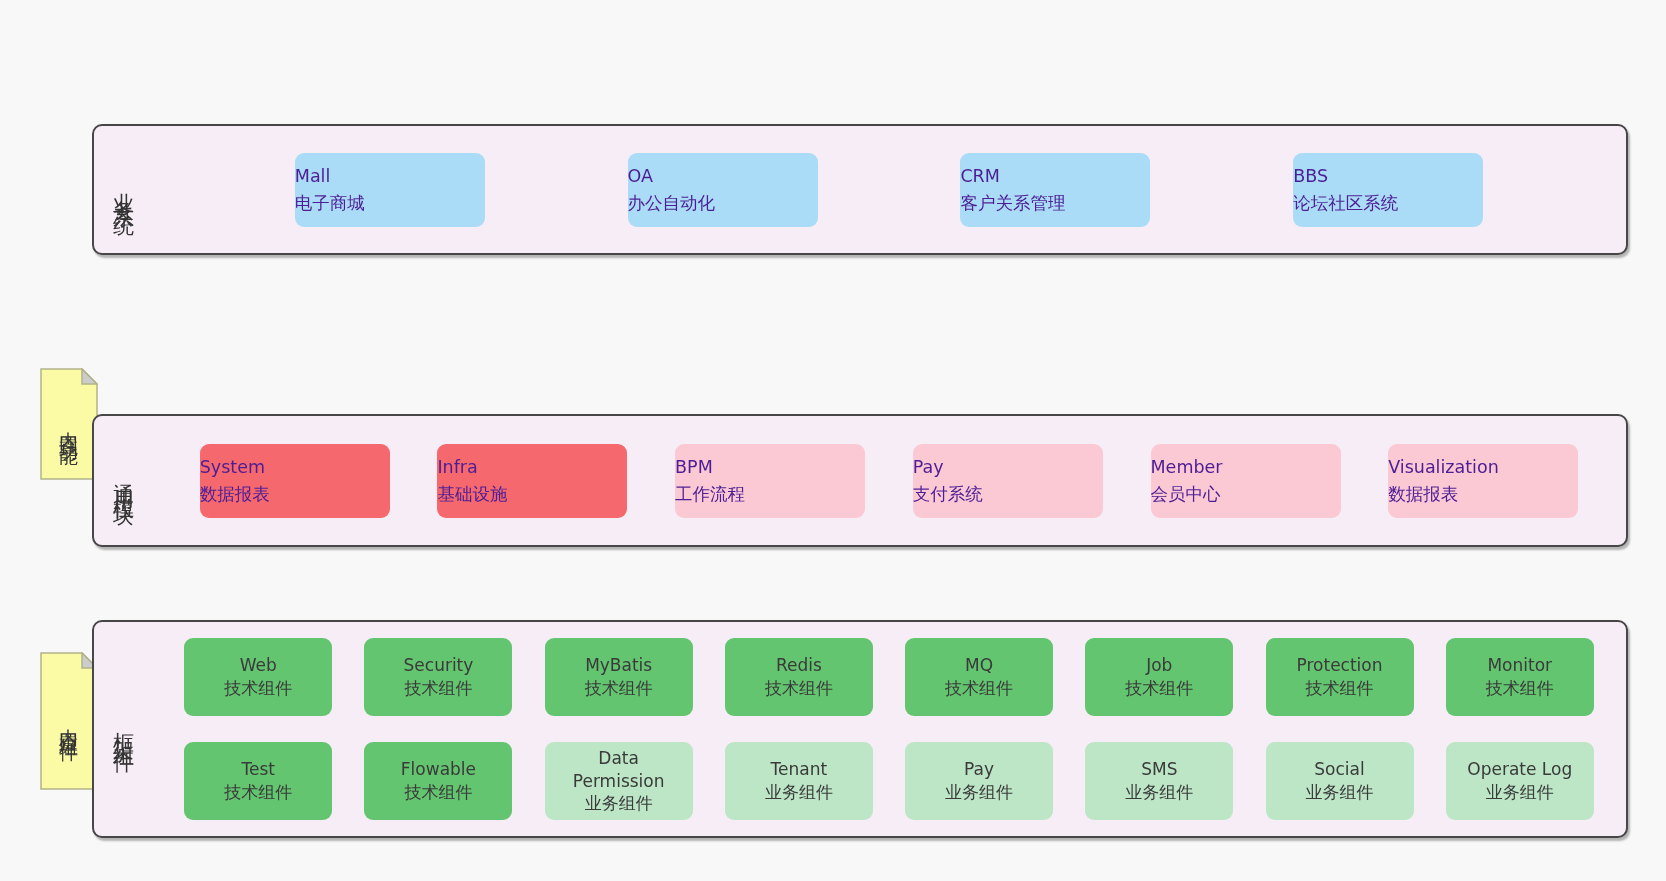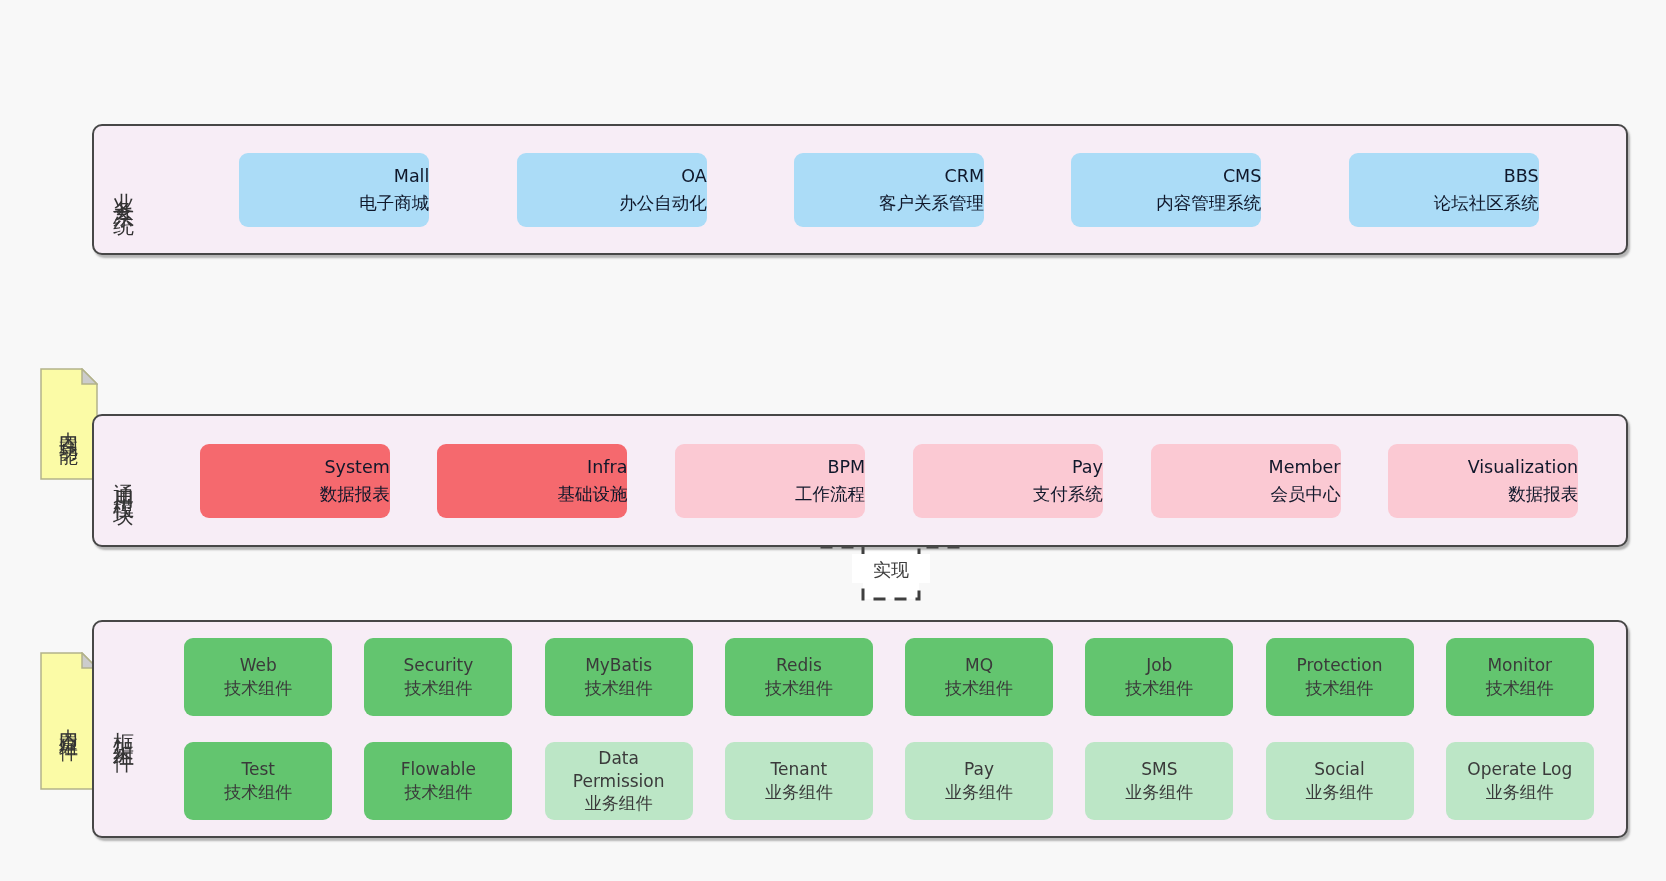--- a/index.html
+++ b/index.html
@@ -20,22 +20,22 @@
   
   .vlabel{width:58px;display:flex;justify-content:center;align-items:center;flex:0 0 auto;}
   .vlabel span{
     writing-mode:vertical-rl;text-orientation:upright;
     font-size:21px;letter-spacing:7px;line-height:1;color:#333;
   }
   
   .row{flex:1;display:flex;justify-content:space-evenly;align-items:center;min-width:0;}
   .box{
     width:190px;height:74px;border-radius:9px;
-    display:flex;flex-direction:column;justify-content:center;align-items:flex-end;
-    text-align:center;font-size:17.5px;line-height:1.5;color:#0f172a;
+    display:flex;flex-direction:column;justify-content:center;align-items:flex-start;
+    text-align:center;font-size:17.5px;line-height:1.5;color:#4c1d95;
   }
   .blue{background:#abdcf7;}
   .red{background:#f5696e;}
   .pink{background:#fbc9d3;}
   
   .grid{flex:1;display:grid;grid-template-columns:repeat(8,148px);justify-content:space-evenly;row-gap:26px;align-content:center;}
   .gbox{
     width:148px;height:78px;border-radius:9px;box-sizing:border-box;padding:0 14px;
     display:flex;flex-direction:column;justify-content:center;align-items:center;
     text-align:center;font-size:17px;line-height:1.35;color:#3a3a3a;
@@ -96,24 +96,20 @@
       </div>
       <div class="box blue">
         <div class="box-name">OA</div>
         <div class="box-desc">办公自动化</div>
       </div>
       <div class="box blue">
         <div class="box-name">CRM</div>
         <div class="box-desc">客户关系管理</div>
       </div>
       <div class="box blue">
-        <div class="box-name">CMS</div>
-        <div class="box-desc">内容管理系统</div>
-      </div>
-      <div class="box blue">
         <div class="box-name">BBS</div>
         <div class="box-desc">论坛社区系统</div>
       </div>
     </div>
   </div>
 
 
   <div class="layer" id="layer-modules">
     <div class="vlabel">
       <span>通用模块</span>
@@ -139,27 +135,20 @@
         <div class="box-name">Member</div>
         <div class="box-desc">会员中心</div>
       </div>
       <div class="box pink">
         <div class="box-name">Visualization</div>
         <div class="box-desc">数据报表</div>
       </div>
     </div>
   </div>
 
-  <div class="arrow" id="arrow-impl">
-    <svg width="152" height="95" viewBox="0 0 152 95">
-      <path d="M76 3 L148 39 L104 39 L104 91 L48 91 L48 39 L4 39 Z" fill="#ffffff" stroke="#3f3f3f" stroke-width="3" stroke-dasharray="12 9"></path>
-      <rect x="37" y="46" width="78" height="29" fill="#ffffff"></rect>
-      <text x="76" y="68" text-anchor="middle">实现</text>
-    </svg>
-  </div>
 
   <div class="layer" id="layer-components">
     <div class="vlabel">
       <span>框架组件</span>
     </div>
     <div class="grid">
 
       <div class="gbox green">
         <div class="box-name">Web</div>
         <div class="box-desc">技术组件</div>

